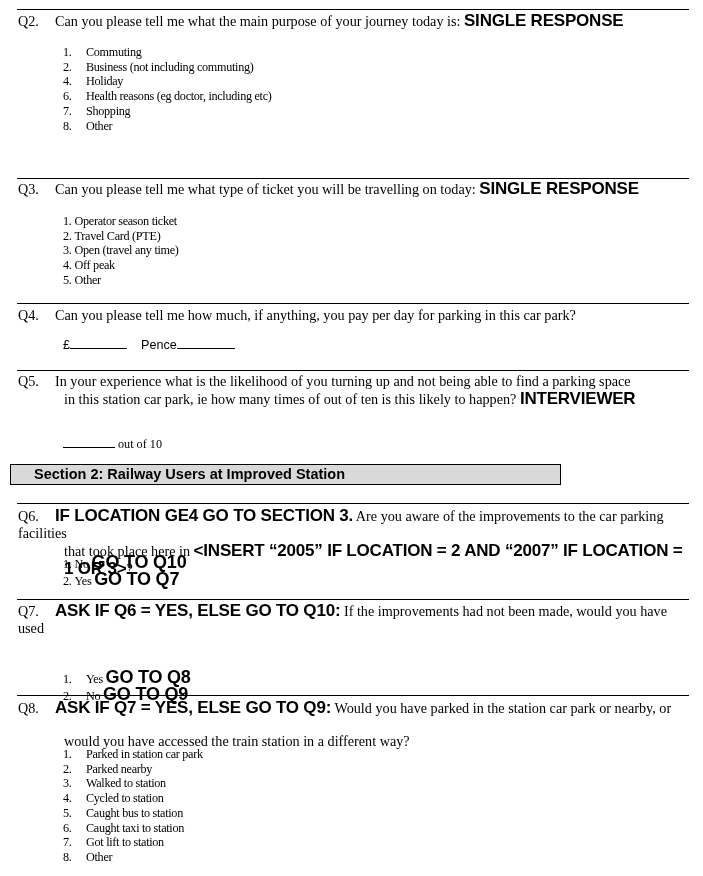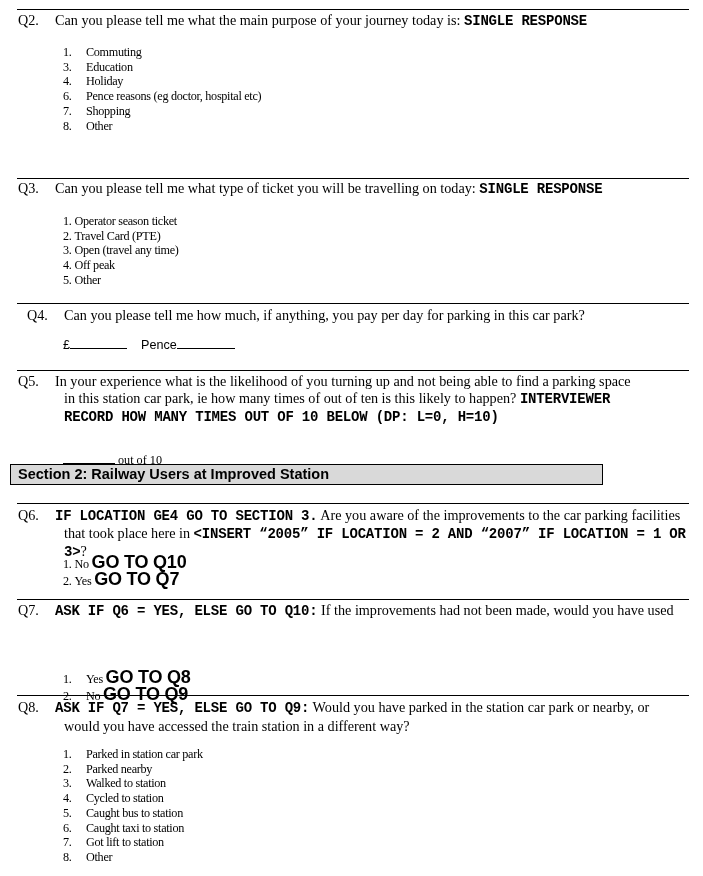--- a/index.html
+++ b/index.html
@@ -1,70 +1,69 @@
 <!DOCTYPE html>
 <html><head>
 <meta charset="utf-8">
 <style>
   html, body { margin: 0; padding: 0; background: #ffffff; }
   body { width: 703px; height: 876px; position: relative; overflow: hidden; color: #000; }
   .rule { position: absolute; left: 17px; width: 672px; height: 0; border-top: 1px solid #000; }
   .q { position: absolute; left: 18px; width: 670px; font-size: 14.2px; line-height: 17px; font-family: "Liberation Serif", serif; }
   .qnum { display: inline-block; width: 37px; font-family: Liberation Serif, serif; }
-  .caps { font-family: Liberation Mono, monospace; font-weight: bold; font-size: 14px; letter-spacing: -0.2px; margin-top: 24px; }
+  .caps { font-family: Liberation Sans, sans-serif; font-weight: bold; font-size: 17px; letter-spacing: -0.2px; margin-top: 24px; }
   .opts { position: absolute; left: 63px; font-family: "Liberation Serif", serif; font-size: 12.2px; line-height: 14.7px; letter-spacing: -0.3px; }
   .opts .n { display: inline-block; width: 23px; }
   .opts.compact .n { width: auto; margin-right: 3px; }
   .route { font-family: "Liberation Sans", sans-serif; font-weight: bold; font-size: 18px; letter-spacing: -0.2px; }
-  .section { position: absolute; left: 10px; top: 464px; width: 593px; height: 21px; background: #d9d9d9; border: 1px solid #000; box-sizing: border-box; font-family: "Liberation Sans", sans-serif; font-weight: bold; font-size: 14.5px; line-height: 19px; padding-left: 7px; }
+  .section { position: absolute; left: 10px; top: 464px; width: 551px; height: 21px; background: #d9d9d9; border: 1px solid #000; box-sizing: border-box; font-family: "Liberation Sans", sans-serif; font-weight: bold; font-size: 14.5px; line-height: 19px; padding-left: 23px; }
   .blank { display: inline-block; border-bottom: 1px solid #000; height: 11px; vertical-align: baseline; }
 </style>
 </head>
 <body>
 
 <div class="rule" style="top:9px;"></div>
 <div class="q" style="top:12px;">
   <span class="qnum">Q2.</span><span>Can you please tell me what the main purpose of your journey today is: </span><span class="caps">SINGLE RESPONSE</span>
 </div>
 <div class="opts" style="top:45px;">
   <div><span class="n">1.</span><span>Commuting</span></div>
-  <div><span class="n">3.</span><span>Education</span></div>
+  <div><span class="n">2.</span><span>Business (not including commuting)</span></div>
   <div><span class="n">4.</span><span>Holiday</span></div>
-  <div><span class="n">6.</span><span>Pence reasons (eg doctor, hospital etc)</span></div>
+  <div><span class="n">6.</span><span>Health reasons (eg doctor, including etc)</span></div>
   <div><span class="n">7.</span><span>Shopping</span></div>
   <div><span class="n">8.</span><span>Other</span></div>
 </div>
 
 <div class="rule" style="top:178px;"></div>
 <div class="q" style="top:180px;">
   <span class="qnum">Q3.</span><span>Can you please tell me what type of ticket you will be travelling on today: </span><span class="caps">SINGLE RESPONSE</span>
 </div>
 <div class="opts compact" style="top:214px;">
   <div><span class="n">1.</span><span>Operator season ticket</span></div>
   <div><span class="n">2.</span><span>Travel Card (PTE)</span></div>
   <div><span class="n">3.</span><span>Open (travel any time)</span></div>
   <div><span class="n">4.</span><span>Off peak</span></div>
   <div><span class="n">5.</span><span>Other</span></div>
 </div>
 
 <div class="rule" style="top:303px;"></div>
-<div class="q" style="top:307px;margin-left:9px;">
+<div class="q" style="top:307px;">
   <span class="qnum">Q4.</span><span>Can you please tell me how much, if anything, you pay per day for parking in this car park?</span>
 </div>
 <div style="position:absolute; left:63px; top:337px; font-family:'Liberation Sans', sans-serif; font-size:12.6px; line-height:15px;">
   <span>£</span><span class="blank" style="width:57px; margin-right:14px;"></span><span>Pence</span><span class="blank" style="width:58px;"></span>
 </div>
 
 <div class="rule" style="top:370px;"></div>
 <div class="q" style="top:373px;">
   <div><span class="qnum">Q5.</span><span>In your experience what is the likelihood of you turning up and not being able to find a parking space</span></div>
   <div style="padding-left:46px;"><span>in this station car park, ie how many times of out of ten is this likely to happen? </span><span class="caps">INTERVIEWER</span></div>
-  <div style="padding-left:46px;"><span class="caps">RECORD HOW MANY TIMES OUT OF 10 BELOW (DP: L=0, H=10)</span></div>
 </div>
-<div style="position:absolute; left:63px; top:452px; font-family:'Liberation Serif', serif; font-size:12.2px; line-height:15px;text-align:center;">
+<div style="position:absolute; left:63px; top:436px; font-family:'Liberation Serif', serif; font-size:12.2px; line-height:15px;text-align:center;">
   <span class="blank" style="width:52px; margin-right:3px;"></span><span>out of 10</span>
 </div>
 
 <div class="section">Section 2: Railway Users at Improved Station</div>
 
 <div class="rule" style="top:503px;"></div>
 <div class="q" style="top:507px;">
   <div><span class="qnum">Q6.</span><span class="caps">IF LOCATION GE4 GO TO SECTION 3.</span><span> Are you aware of the improvements to the car parking facilities</span></div>
   <div style="padding-left:46px;"><span>that took place here in </span><span class="caps">&lt;INSERT “2005” IF LOCATION = 2 AND “2007” IF LOCATION = 1 OR 3&gt;</span><span>?</span></div>
 </div>
@@ -78,21 +77,21 @@
   <div><span class="qnum">Q7.</span><span class="caps">ASK IF Q6 = YES, ELSE GO TO Q10:</span><span> If the improvements had not been made, would you have used</span></div>
 </div>
 <div class="opts" style="top:670px;">
   <div><span class="n">1.</span><span>Yes</span> <span class="route">GO TO Q8</span></div>
   <div><span class="n">2.</span><span>No</span> <span class="route">GO TO Q9</span></div>
 </div>
 
 <div class="rule" style="top:695px;"></div>
 <div class="q" style="top:699px;">
   <div><span class="qnum">Q8.</span><span class="caps">ASK IF Q7 = YES, ELSE GO TO Q9:</span><span> Would you have parked in the station car park or nearby, or</span></div>
-  <div style="padding-left:46px; margin-top:1px;"><span>would you have accessed the train station in a different way?</span></div>
+  <div style="padding-left:46px; margin-top:16px;"><span>would you have accessed the train station in a different way?</span></div>
 </div>
 <div class="opts" style="top:747px;">
   <div><span class="n">1.</span><span>Parked in station car park</span></div>
   <div><span class="n">2.</span><span>Parked nearby</span></div>
   <div><span class="n">3.</span><span>Walked to station</span></div>
   <div><span class="n">4.</span><span>Cycled to station</span></div>
   <div><span class="n">5.</span><span>Caught bus to station</span></div>
   <div><span class="n">6.</span><span>Caught taxi to station</span></div>
   <div><span class="n">7.</span><span>Got lift to station</span></div>
   <div><span class="n">8.</span><span>Other</span></div>

